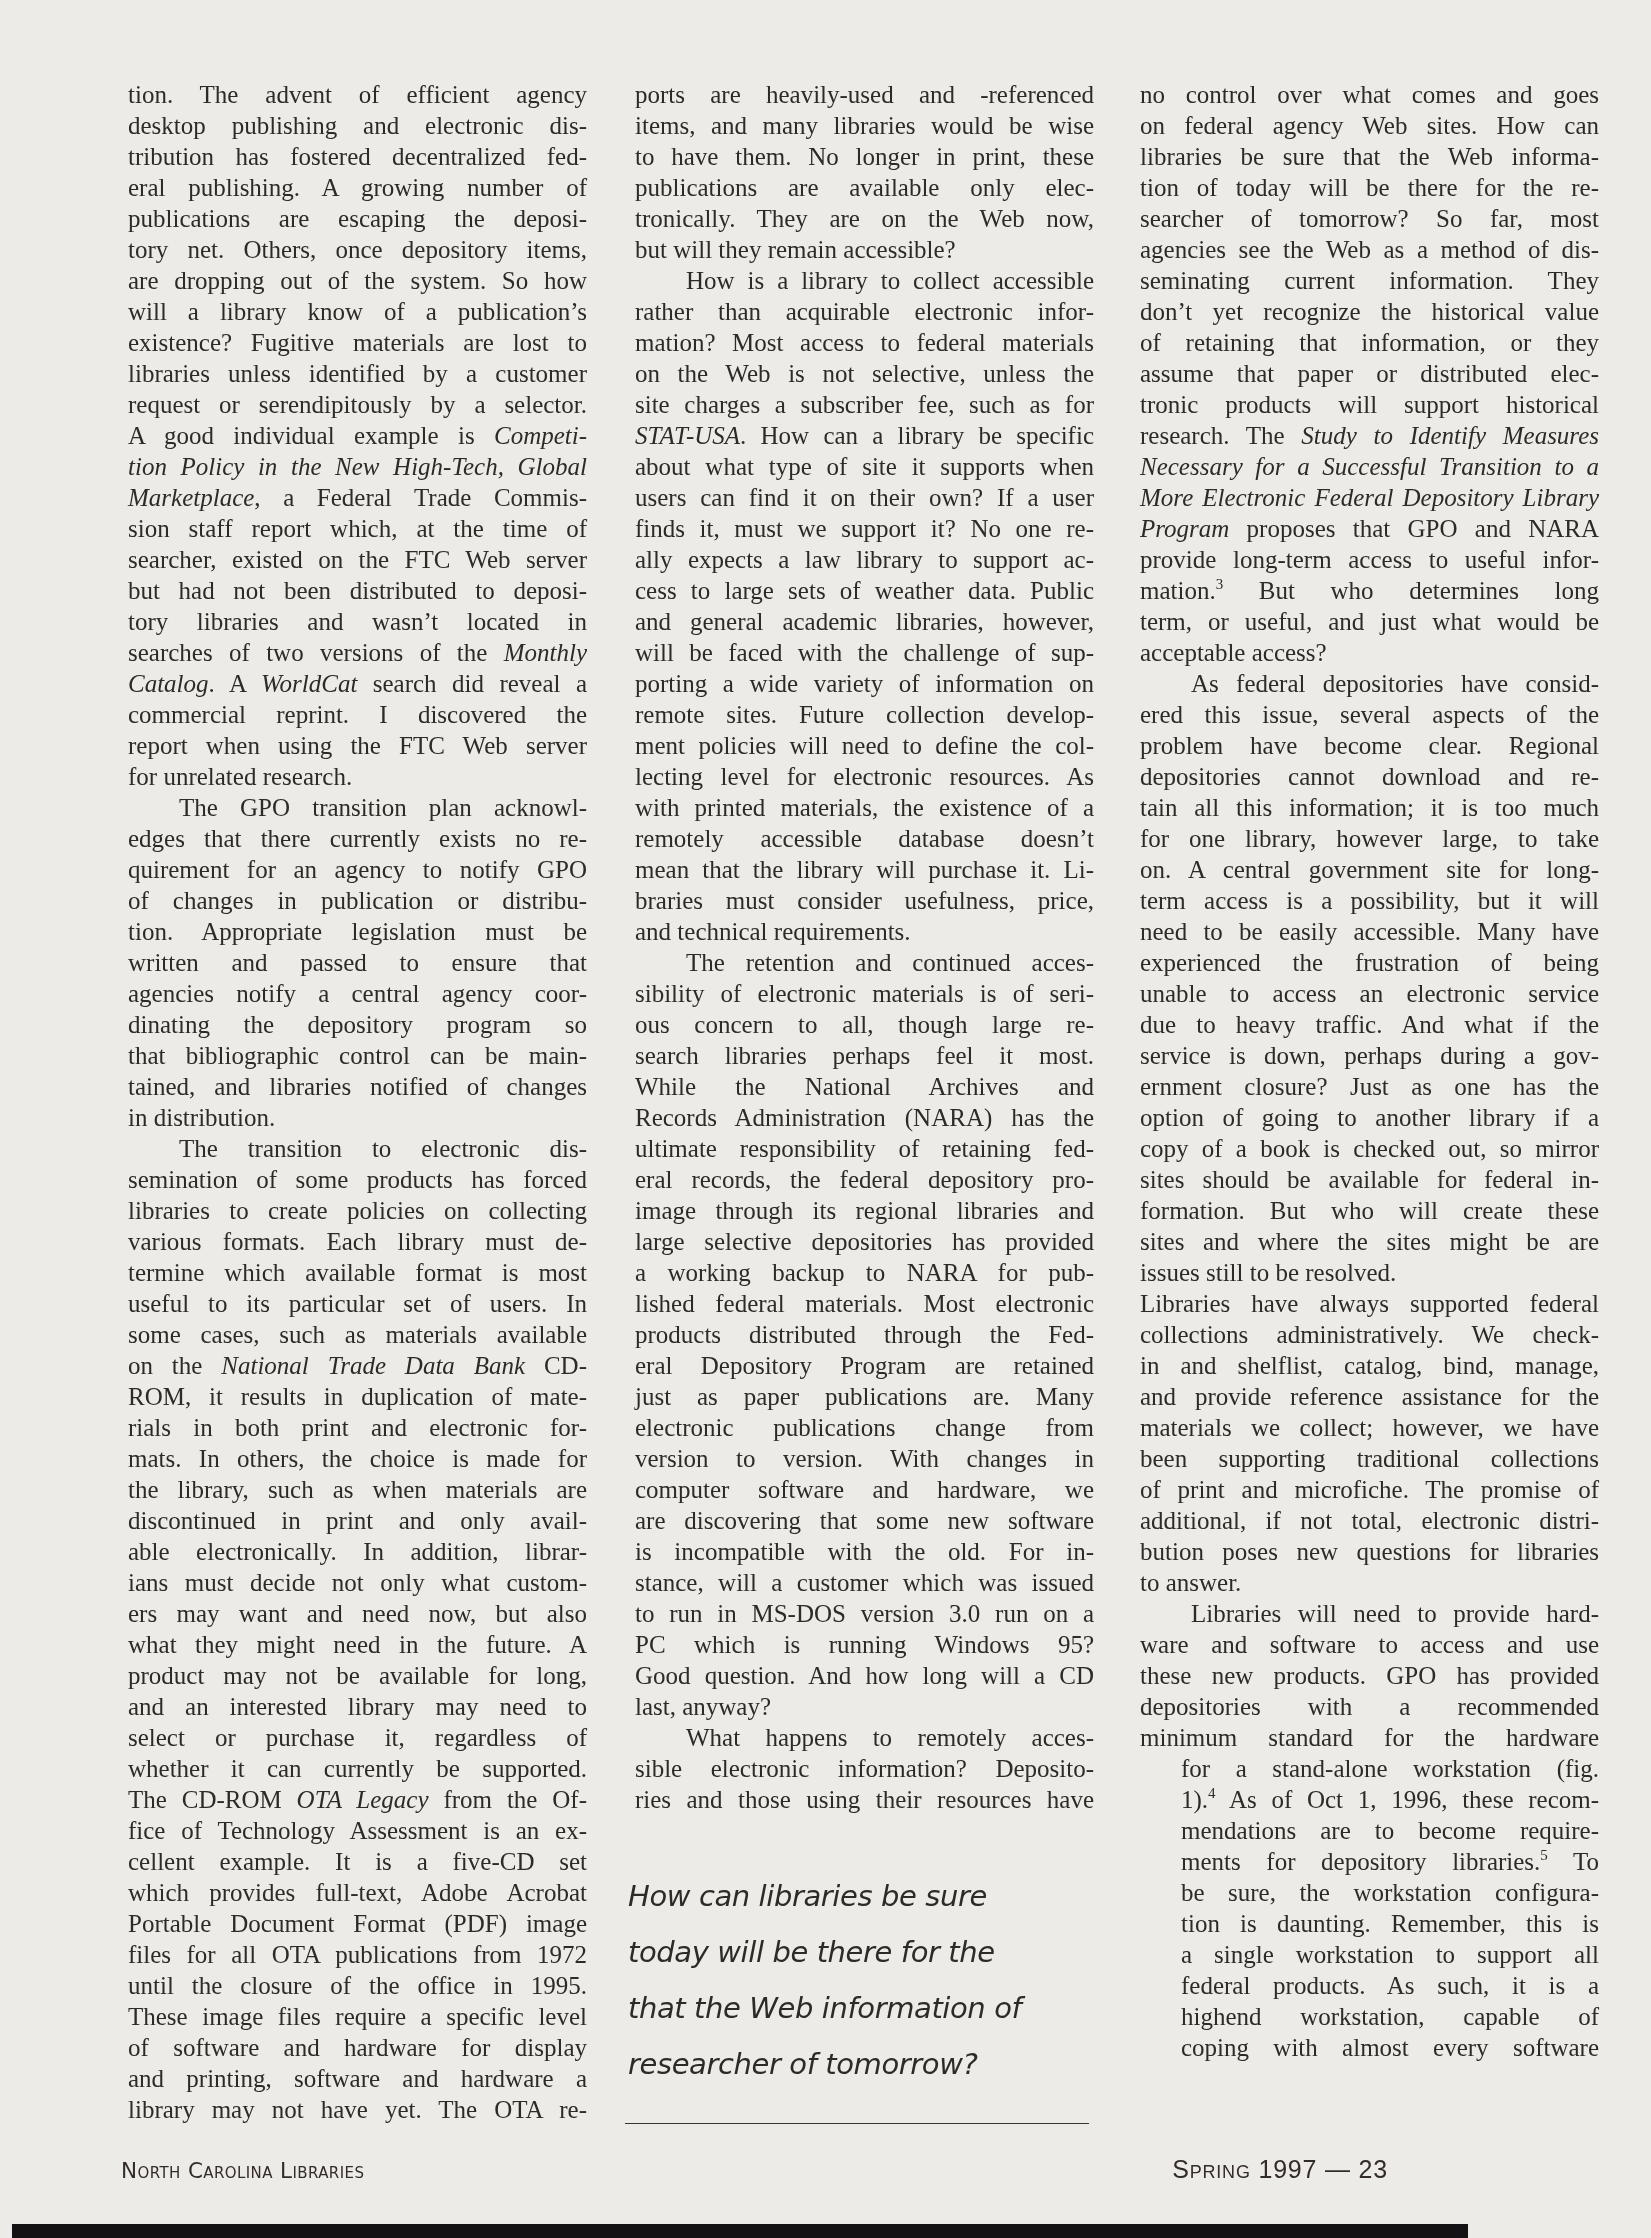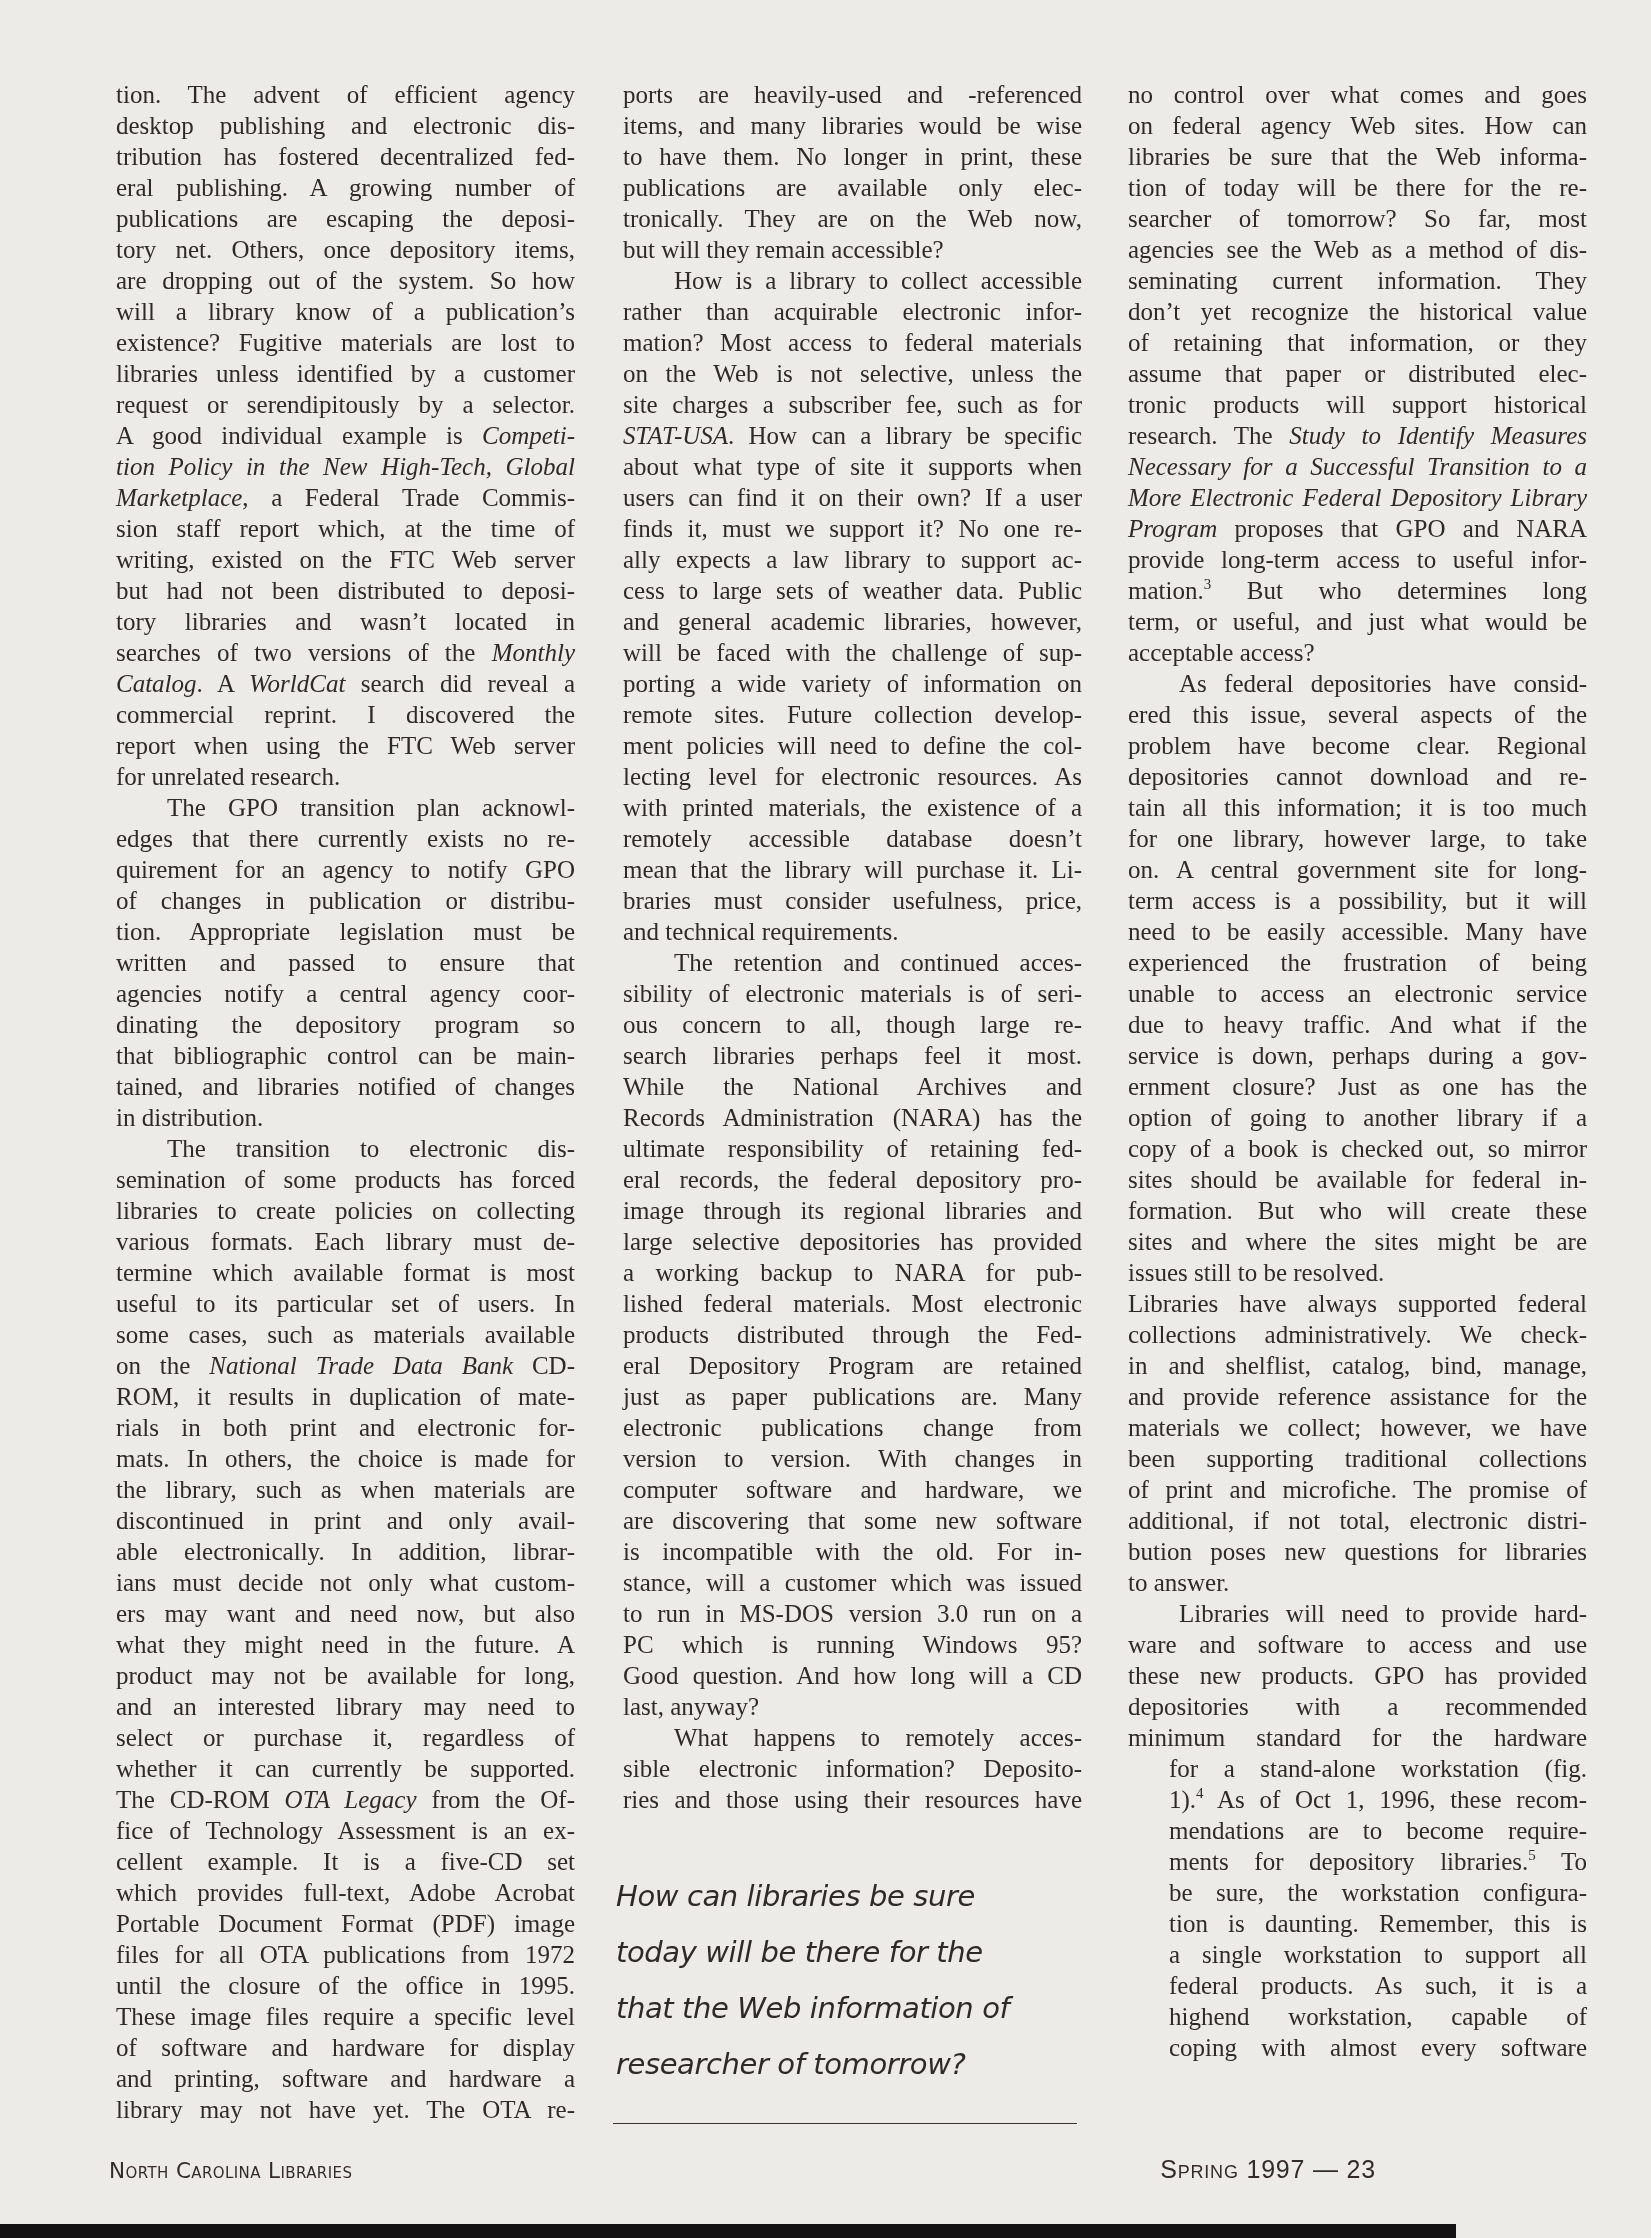--- a/index.html
+++ b/index.html
@@ -2,21 +2,21 @@
 <html style="font-size:13.2px"><head>
 <meta charset="utf-8">
 <style>
   html, body { margin: 0; padding: 0; }
   body {
     width: 1652px; height: 2239px; position: relative; overflow: hidden;
     background: #ecebe7;
     color: #2e2a28;
     font-family: "Liberation Serif", "DejaVu Serif", serif;
   }
-  .page { position: absolute; left: 0; top: 0; width: 1456px; height: 2239px; }
+  .page { position: absolute; left: 12px; top: 0; width: 1456px; height: 2239px; }
   .col { position: absolute; top: 79px; }
   .col-1 { left: 116px; width: 459px; }
   .col-2 { left: 623px; width: 459px; }
   .col-3 { left: 1128px; width: 459px; }
   .line {
     font-size: 25px; line-height: 31px; height: 31px;
     white-space: nowrap; overflow: visible;
     text-align: justify; text-align-last: justify;
     display: block;
   }
@@ -68,21 +68,21 @@
       <div class="line">tory net. Others, once depository items,</div>
       <div class="line">are dropping out of the system. So how</div>
       <div class="line">will a library know of a publication’s</div>
       <div class="line">existence? Fugitive materials are lost to</div>
       <div class="line">libraries unless identified by a customer</div>
       <div class="line">request or serendipitously by a selector.</div>
       <div class="line">A good individual example is <i>Competi-</i></div>
       <div class="line"><i>tion Policy in the New High-Tech, Global</i></div>
       <div class="line"><i>Marketplace</i>, a Federal Trade Commis-</div>
       <div class="line">sion staff report which, at the time of</div>
-      <div class="line">writing, existed on the FTC Web server</div>
+      <div class="line">searcher, existed on the FTC Web server</div>
       <div class="line">but had not been distributed to deposi-</div>
       <div class="line">tory libraries and wasn’t located in</div>
       <div class="line">searches of two versions of the <i>Monthly</i></div>
       <div class="line"><i>Catalog</i>. A <i>WorldCat</i> search did reveal a</div>
       <div class="line">commercial reprint. I discovered the</div>
       <div class="line">report when using the FTC Web server</div>
       <div class="line last">for unrelated research.</div>
       <div class="line indent">The GPO transition plan acknowl-</div>
       <div class="line">edges that there currently exists no re-</div>
       <div class="line">quirement for an agency to notify GPO</div>

